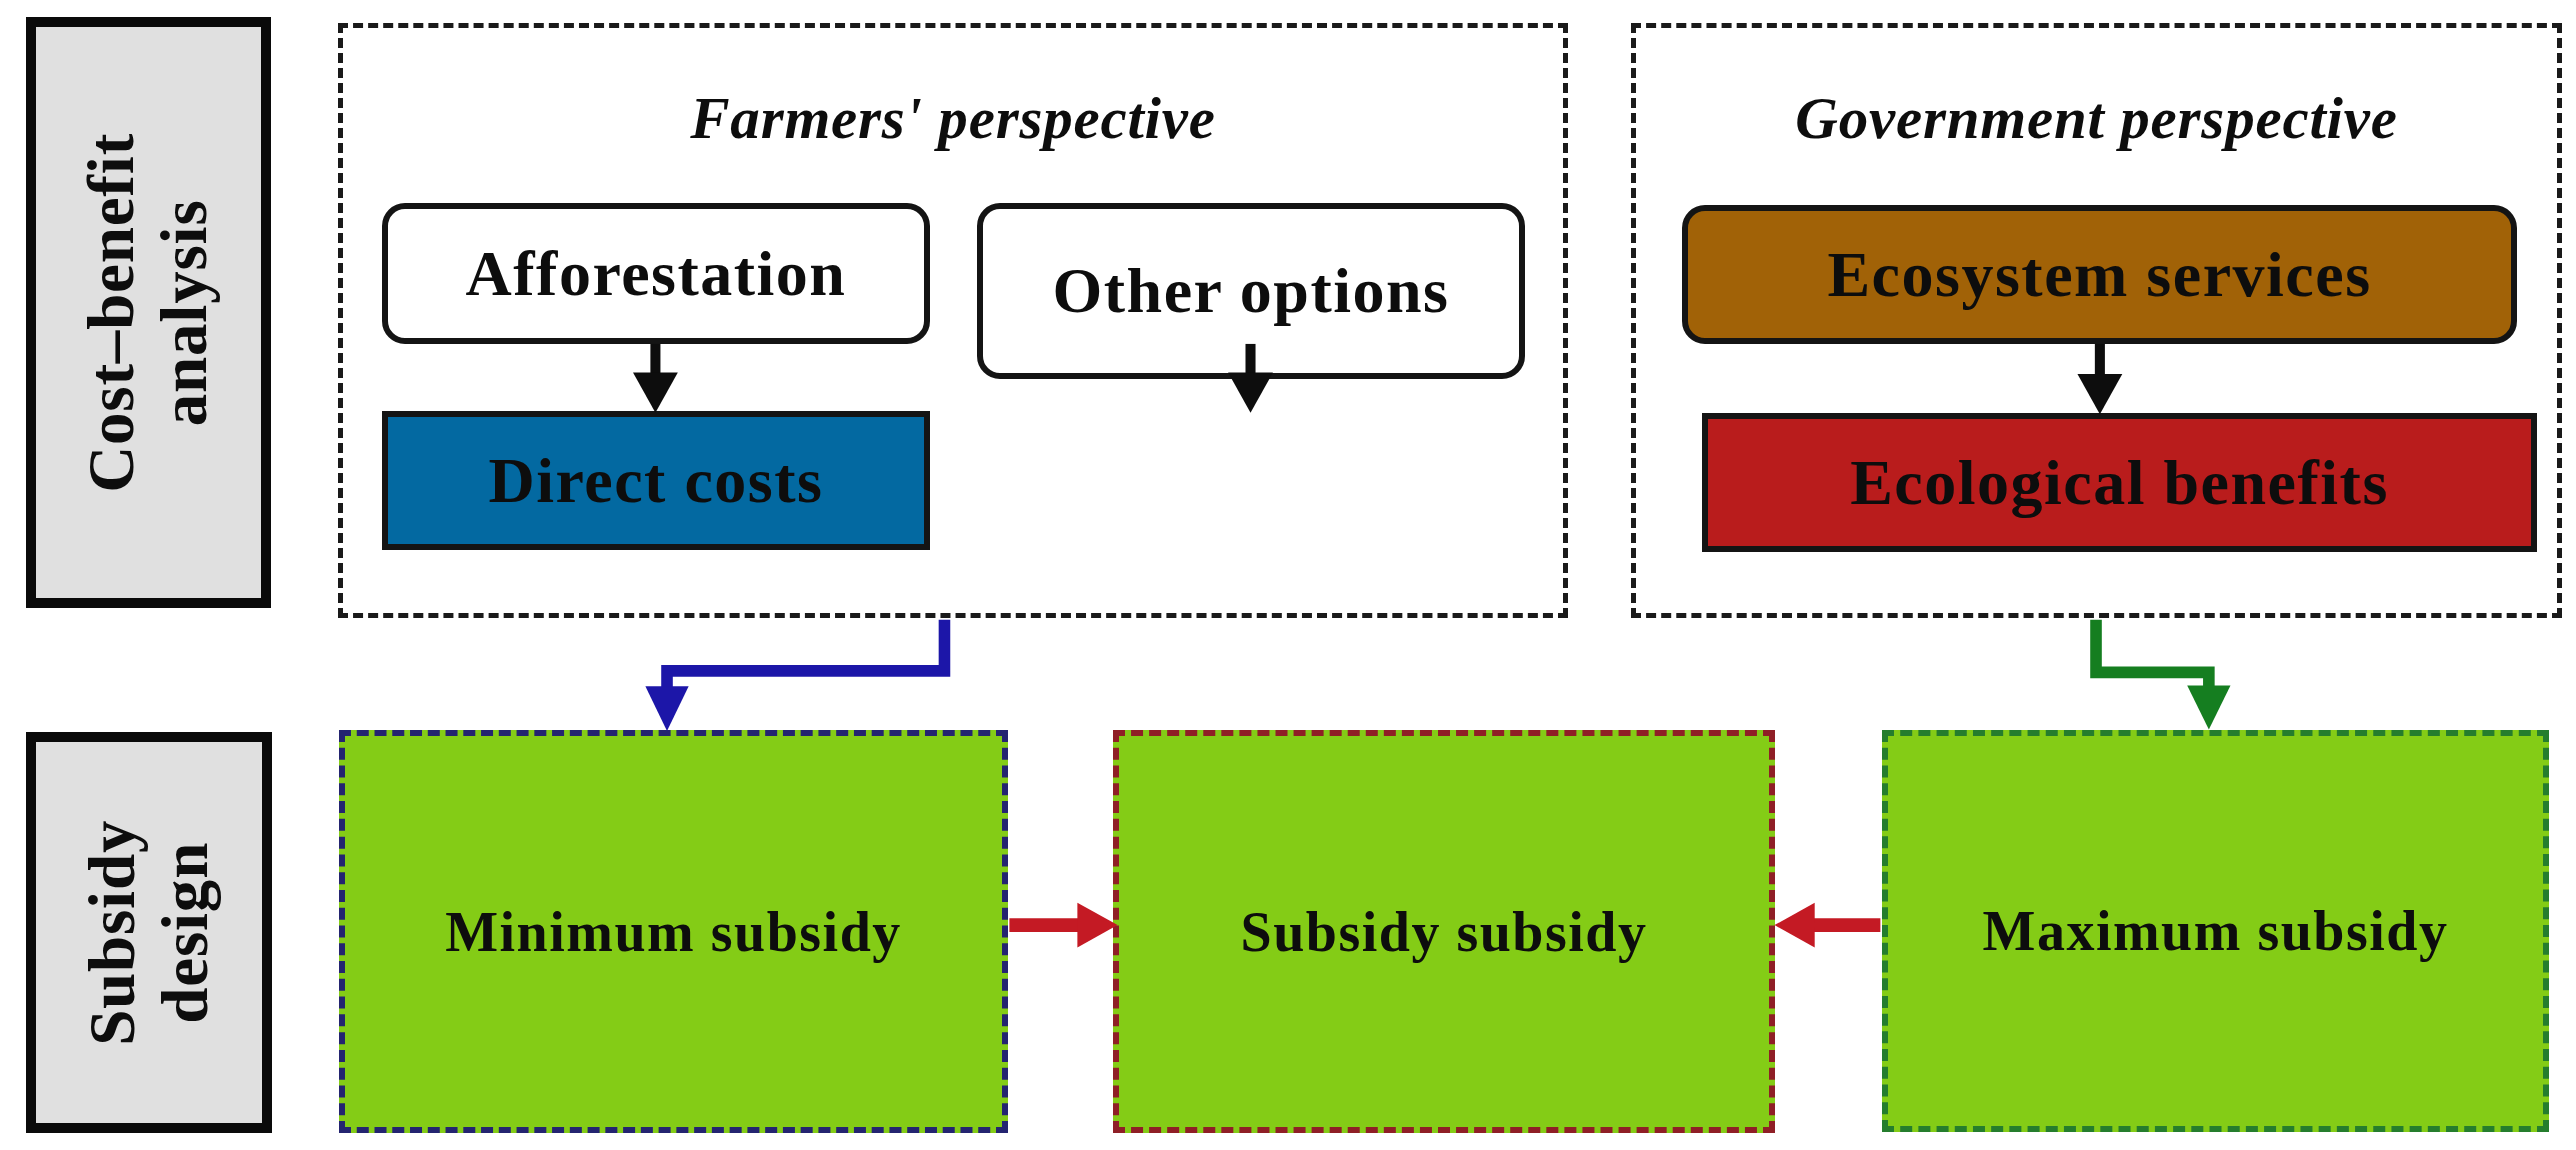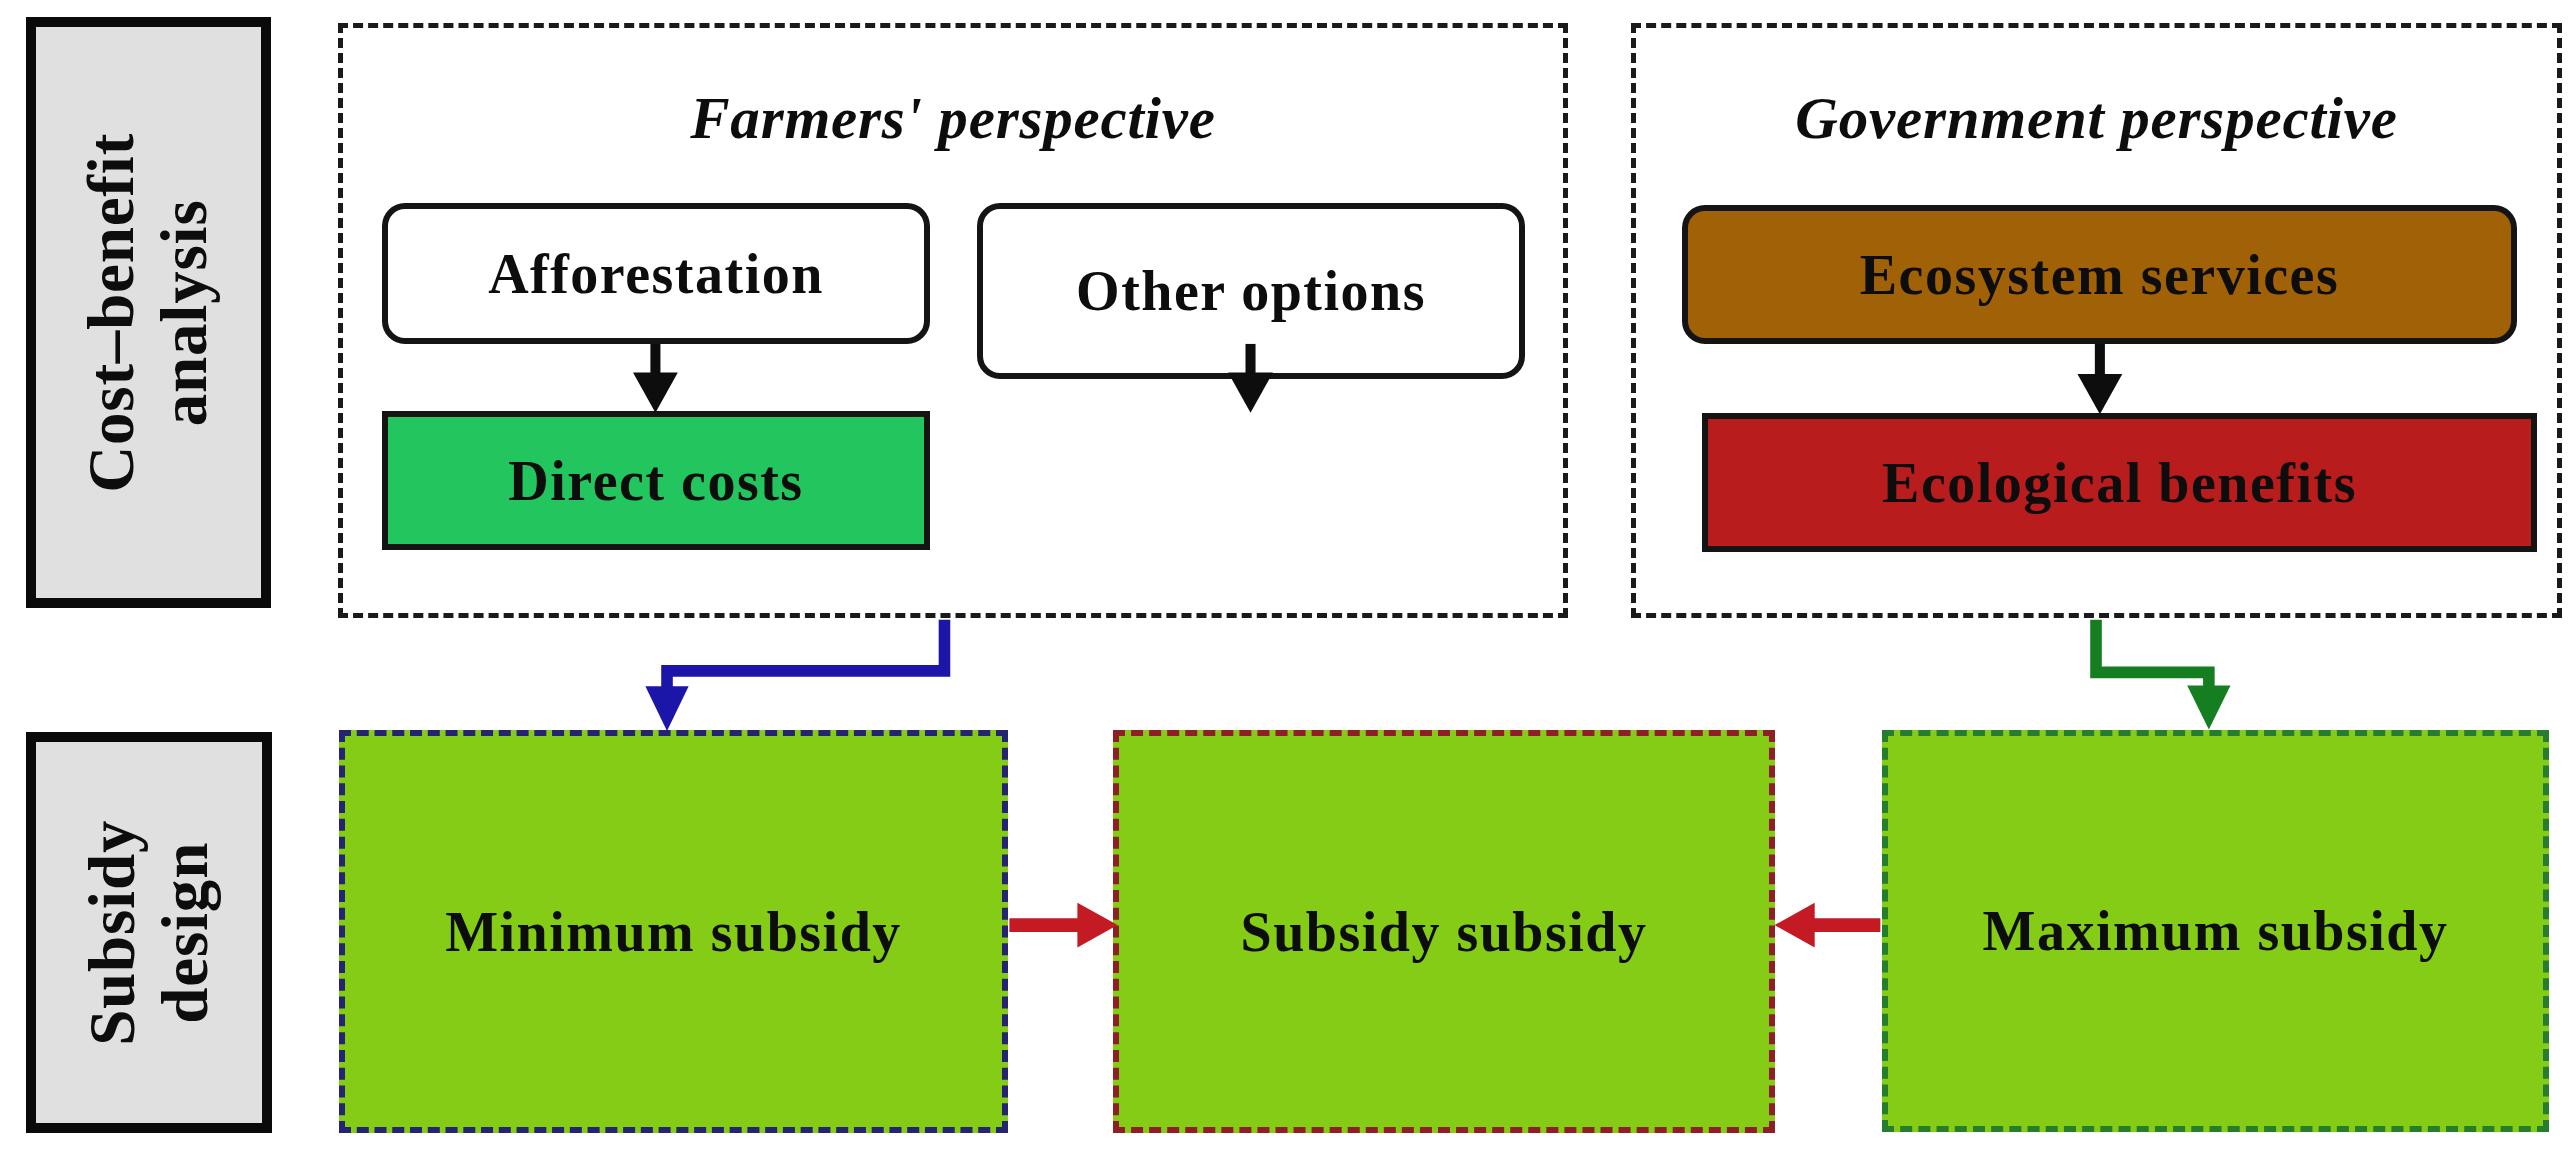--- a/index.html
+++ b/index.html
@@ -24,21 +24,21 @@
   .container-dashed {
     border:5.4px dashed #1a1a1a;
   }
   .container-title {
     position:absolute; top:56px; left:0; width:100%;
     text-align:center; font-size:59px; letter-spacing:0.8px;font-style:italic;
   }
 
   .node {
     border:6.2px solid #141414; background:#ffffff;
-    font-size:56px; letter-spacing:1.5px; text-align:center;
+    font-size:64px; letter-spacing:1.5px; text-align:center;
   }
   .node.rounded { border-radius:23px; }
 
   .subsidy-box {
     border:6.2px dashed; background:#84cc16;
     font-size:56px; letter-spacing:1.5px; text-align:center;
   }
 
   svg.arrows { position:absolute; left:0; top:0; pointer-events:none; }
 </style>
@@ -70,21 +70,21 @@
   </div>
 
   <div class="abs node rounded flex-c" style="left: 382px; top: 203px; width: 548px; height: 141px; background-color: rgb(255, 255, 255);">
     <span>Afforestation</span>
   </div>
 
   <div class="abs node rounded flex-c" style="left: 977px; top: 203px; width: 548px; height: 176px; background-color: rgb(255, 255, 255);">
     <span>Other options</span>
   </div>
 
-  <div class="abs node flex-c" style="left: 382px; top: 411px; width: 548px; height: 139px; background-color: #22c55e;">
+  <div class="abs node flex-c" style="left: 382px; top: 411px; width: 548px; height: 139px; background-color: #0369a1;">
     <span>Direct costs</span>
   </div>
 
 
   <div class="abs node rounded flex-c" style="left: 1682px; top: 205px; width: 835px; height: 139px; background-color: #a16207;">
     <span>Ecosystem services</span>
   </div>
 
   <div class="abs node flex-c" style="left: 1682px; top: 413px; width: 835px; height: 139px; background-color: #b91c1c; margin-left: 20px;">
     <span>Ecological benefits</span>

